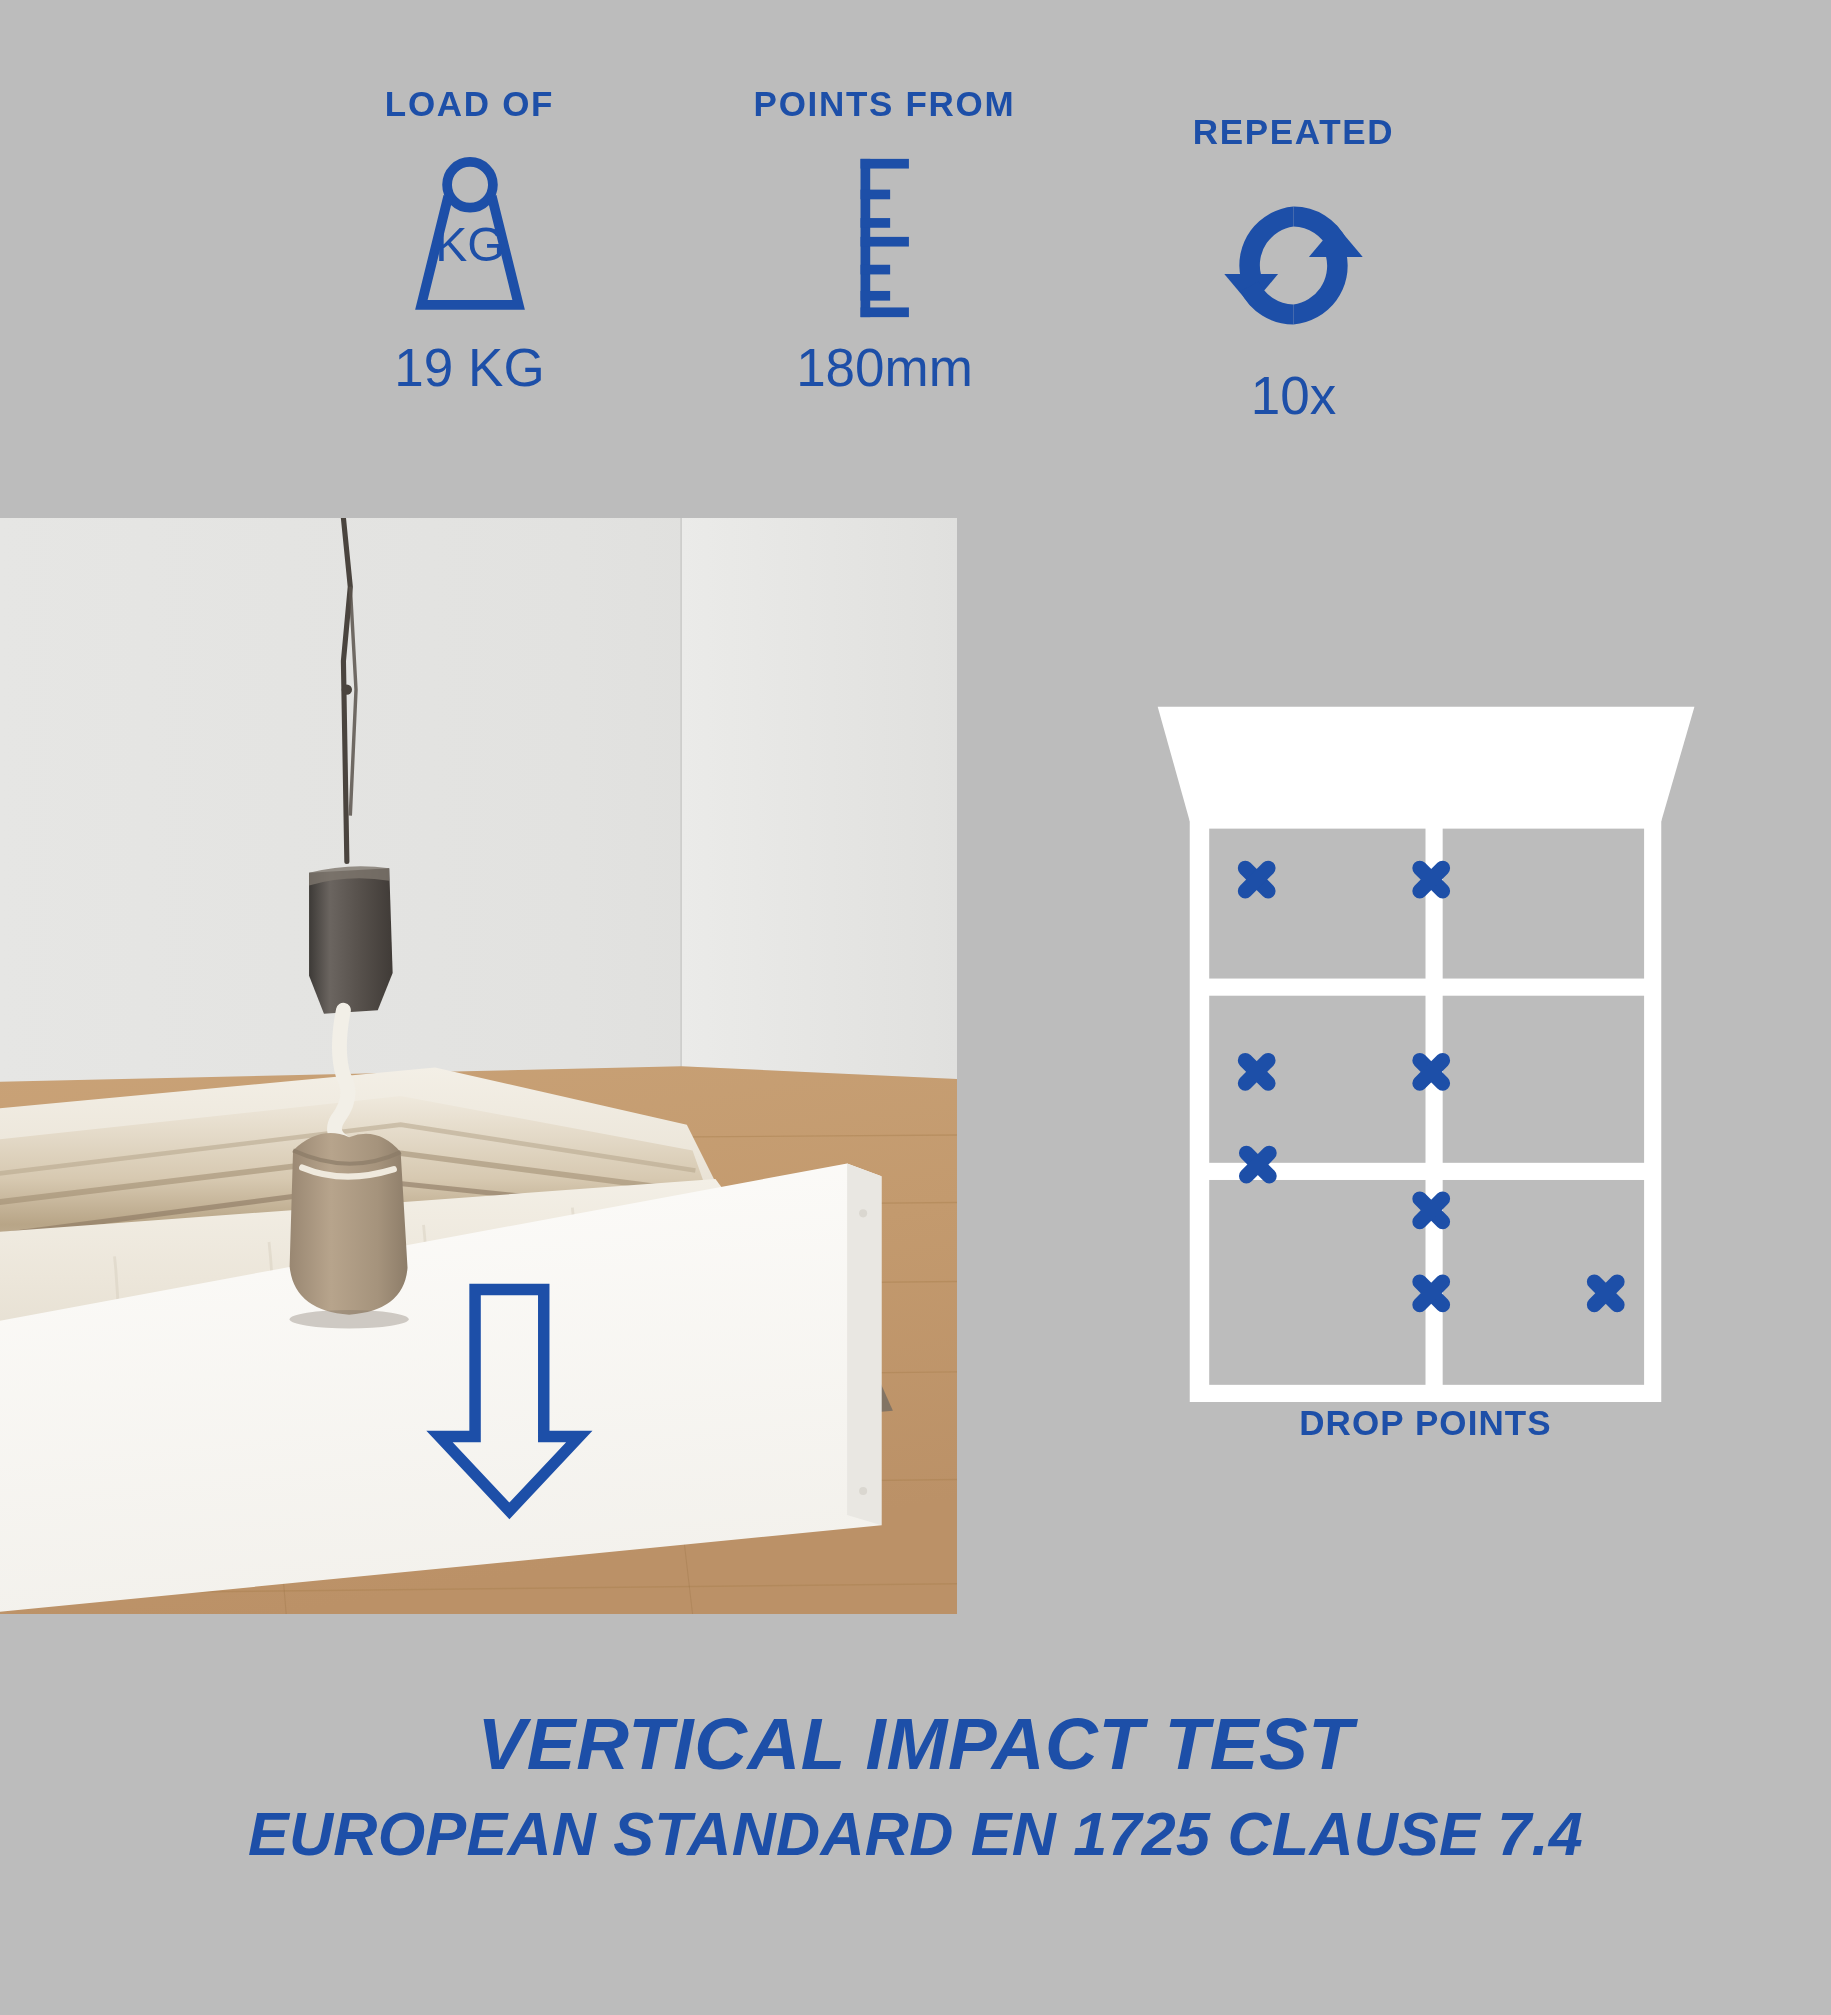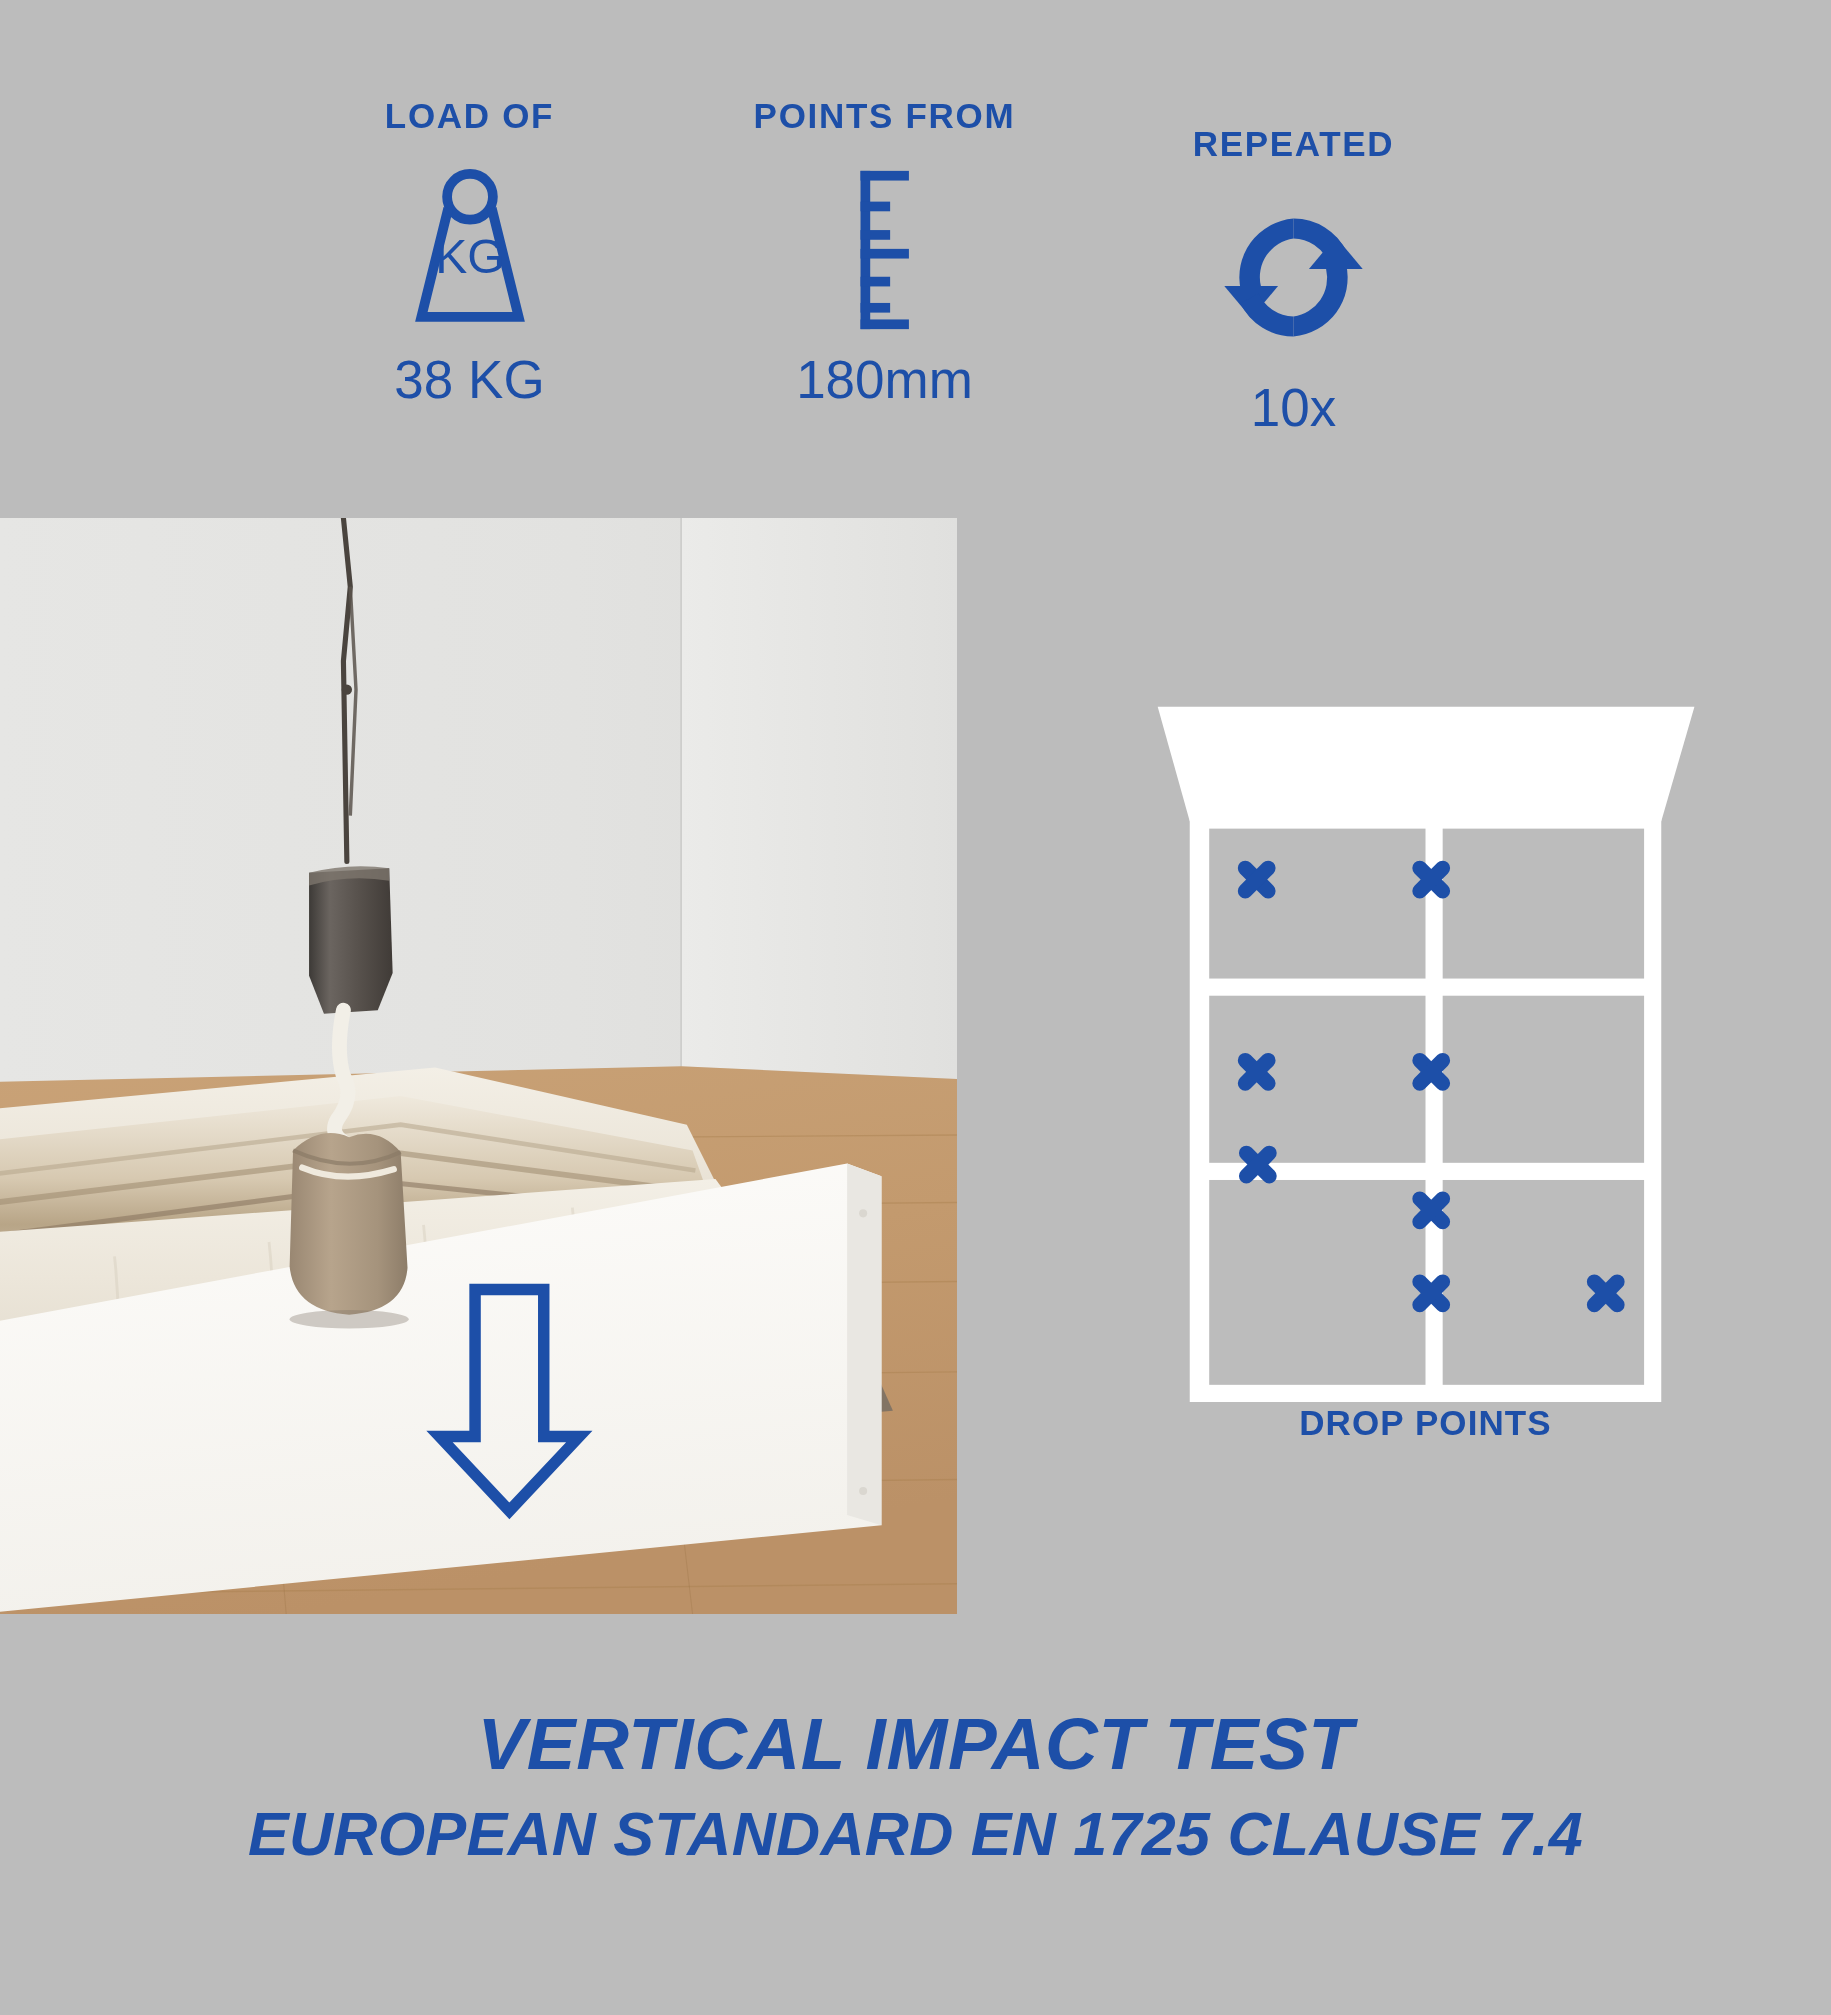--- a/index.html
+++ b/index.html
@@ -15,21 +15,21 @@
   .page {
     position: relative;
     width: 1831px;
     height: 2015px;
     background: #bcbcbc;
   }
 
   
   .spec-strip {
     position: absolute;
-    left: 0; top: 12px;
+    left: 0; top: 0;
     width: 1721px;
     height: 504px;
   }
 
   .spec-col {
     position: absolute;
     top: 86px;
     width: 355px;
     text-align: center;
   }
@@ -134,21 +134,21 @@
 
     <div class="spec-col c1">
       <div class="spec-head">LOAD OF</div>
       <div class="spec-icon-wrap">
         <svg width="172" height="166" viewBox="0 0 300 290" aria-hidden="true">
           <circle cx="150" cy="52" r="40" fill="none" stroke="#1d4fa8" stroke-width="17"></circle>
           <path d="M 112 72 L 65 262 L 235 262 L 188 72" fill="none" stroke="#1d4fa8" stroke-width="17" stroke-linejoin="miter"></path>
           <text x="150" y="185" text-anchor="middle" font-family="Liberation Sans, sans-serif" font-size="84" font-weight="400" fill="#1d4fa8">KG</text>
         </svg>
       </div>
-      <div class="spec-value">38 KG</div>
+      <div class="spec-value">19 KG</div>
     </div>
 
     <div class="spec-col c2">
       <div class="spec-head">POINTS FROM</div>
       <div class="spec-icon-wrap">
         <svg width="74" height="166" viewBox="0 0 130 290" aria-hidden="true">
           <g fill="#1d4fa8">
             <rect x="22" y="6" width="17" height="278"></rect>
             <rect x="22" y="6" width="85" height="17"></rect>
             <rect x="22" y="60" width="52" height="17"></rect>

